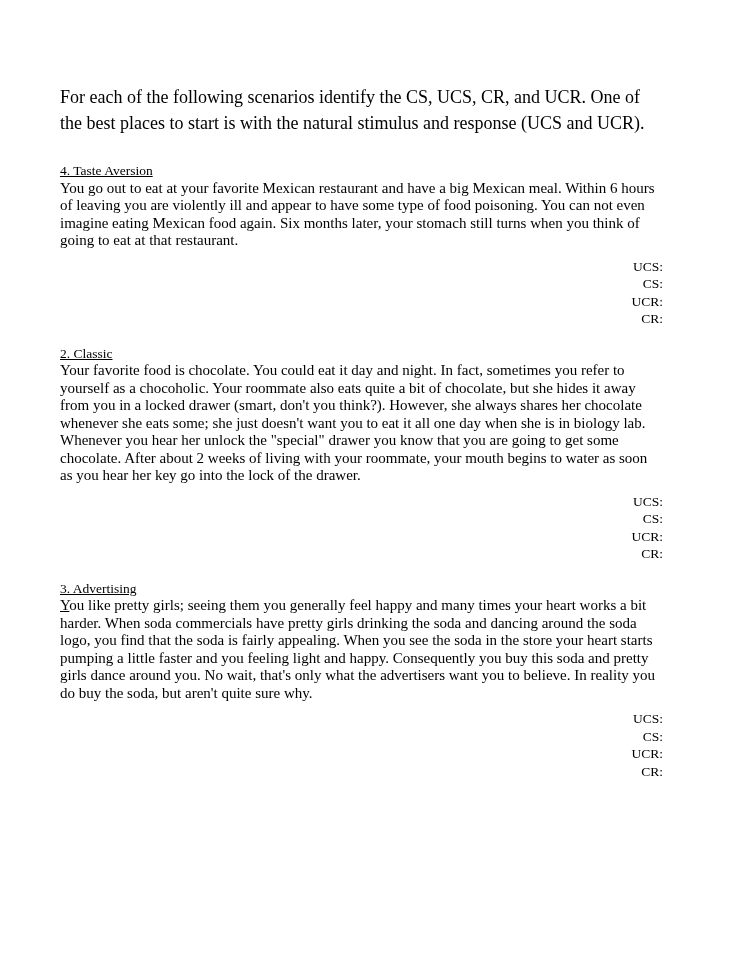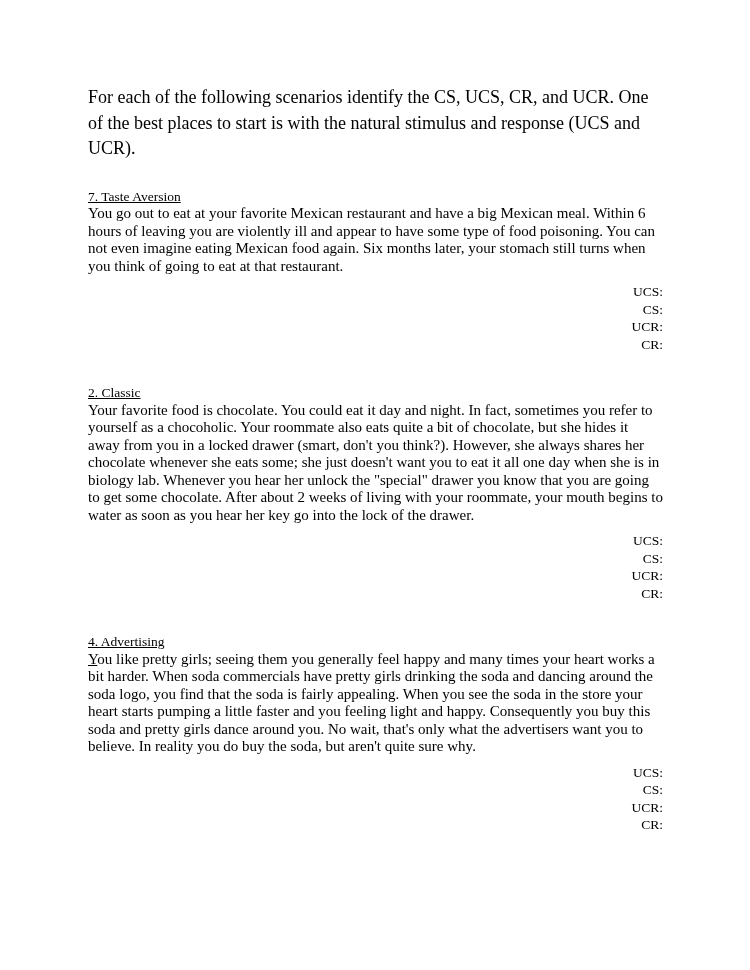--- a/index.html
+++ b/index.html
@@ -11,32 +11,32 @@
     width: 750px;
     height: 970px;
     font-family: "Liberation Serif", serif;
     color: #000000;
     overflow: hidden;
   }
   .page {
     box-sizing: border-box;
     width: 750px;
     height: 682px;
-    padding: 85px 87px 40px 88px;
+    padding: 85px 87px 40px 60px;
   }
   .intro {
     margin: 0 0 0 0;
     font-size: 18px;
     line-height: 25.5px;
   }
   .section {
     margin-top: 26px;
   }
   .section + .section {
-    margin-top: 31px;
+    margin-top: 17px;
   }
   .section-title {
     font-size: 13.5px;
     line-height: 17.5px;
     text-decoration: underline;
   }
   .section-body {
     margin: 0;
     font-size: 15px;
     line-height: 17.5px;
@@ -54,21 +54,21 @@
   }
 </style>
 </head>
 <body>
 
 <div class="page">
 
   <p class="intro">For each of the following scenarios identify the CS, UCS, CR, and UCR. One of the best places to start is with the natural stimulus and response (UCS and UCR).</p>
 
   <div class="section">
-    <div class="section-title">7. Taste Aversion</div>
+    <div class="section-title">4. Taste Aversion</div>
     <p class="section-body"><span class="underlined-first"></span><span>You go out to eat at your favorite Mexican restaurant and have a big Mexican meal. Within 6 hours of leaving you are violently ill and appear to have some type of food poisoning. You can not even imagine eating Mexican food again. Six months later, your stomach still turns when you think of going to eat at that restaurant.</span></p>
     <div class="labels">
       <div class="label-line">UCS:</div>
       <div class="label-line">CS:</div>
       <div class="label-line">UCR:</div>
       <div class="label-line">CR:</div>
     </div>
   </div>
 
   <div class="section">
@@ -76,21 +76,21 @@
     <p class="section-body"><span class="underlined-first"></span><span>Your favorite food is chocolate. You could eat it day and night. In fact, sometimes you refer to yourself as a chocoholic. Your roommate also eats quite a bit of chocolate, but she hides it away from you in a locked drawer (smart, don't you think?). However, she always shares her chocolate whenever she eats some; she just doesn't want you to eat it all one day when she is in biology lab. Whenever you hear her unlock the "special" drawer you know that you are going to get some chocolate. After about 2 weeks of living with your roommate, your mouth begins to water as soon as you hear her key go into the lock of the drawer.</span></p>
     <div class="labels">
       <div class="label-line">UCS:</div>
       <div class="label-line">CS:</div>
       <div class="label-line">UCR:</div>
       <div class="label-line">CR:</div>
     </div>
   </div>
 
   <div class="section">
-    <div class="section-title">4. Advertising</div>
+    <div class="section-title">3. Advertising</div>
     <p class="section-body"><span class="underlined-first">Y</span><span>ou like pretty girls; seeing them you generally feel happy and many times your heart works a bit harder. When soda commercials have pretty girls drinking the soda and dancing around the soda logo, you find that the soda is fairly appealing. When you see the soda in the store your heart starts pumping a little faster and you feeling light and happy. Consequently you buy this soda and pretty girls dance around you. No wait, that's only what the advertisers want you to believe. In reality you do buy the soda, but aren't quite sure why.</span></p>
     <div class="labels">
       <div class="label-line">UCS:</div>
       <div class="label-line">CS:</div>
       <div class="label-line">UCR:</div>
       <div class="label-line">CR:</div>
     </div>
   </div>
 
 </div>

